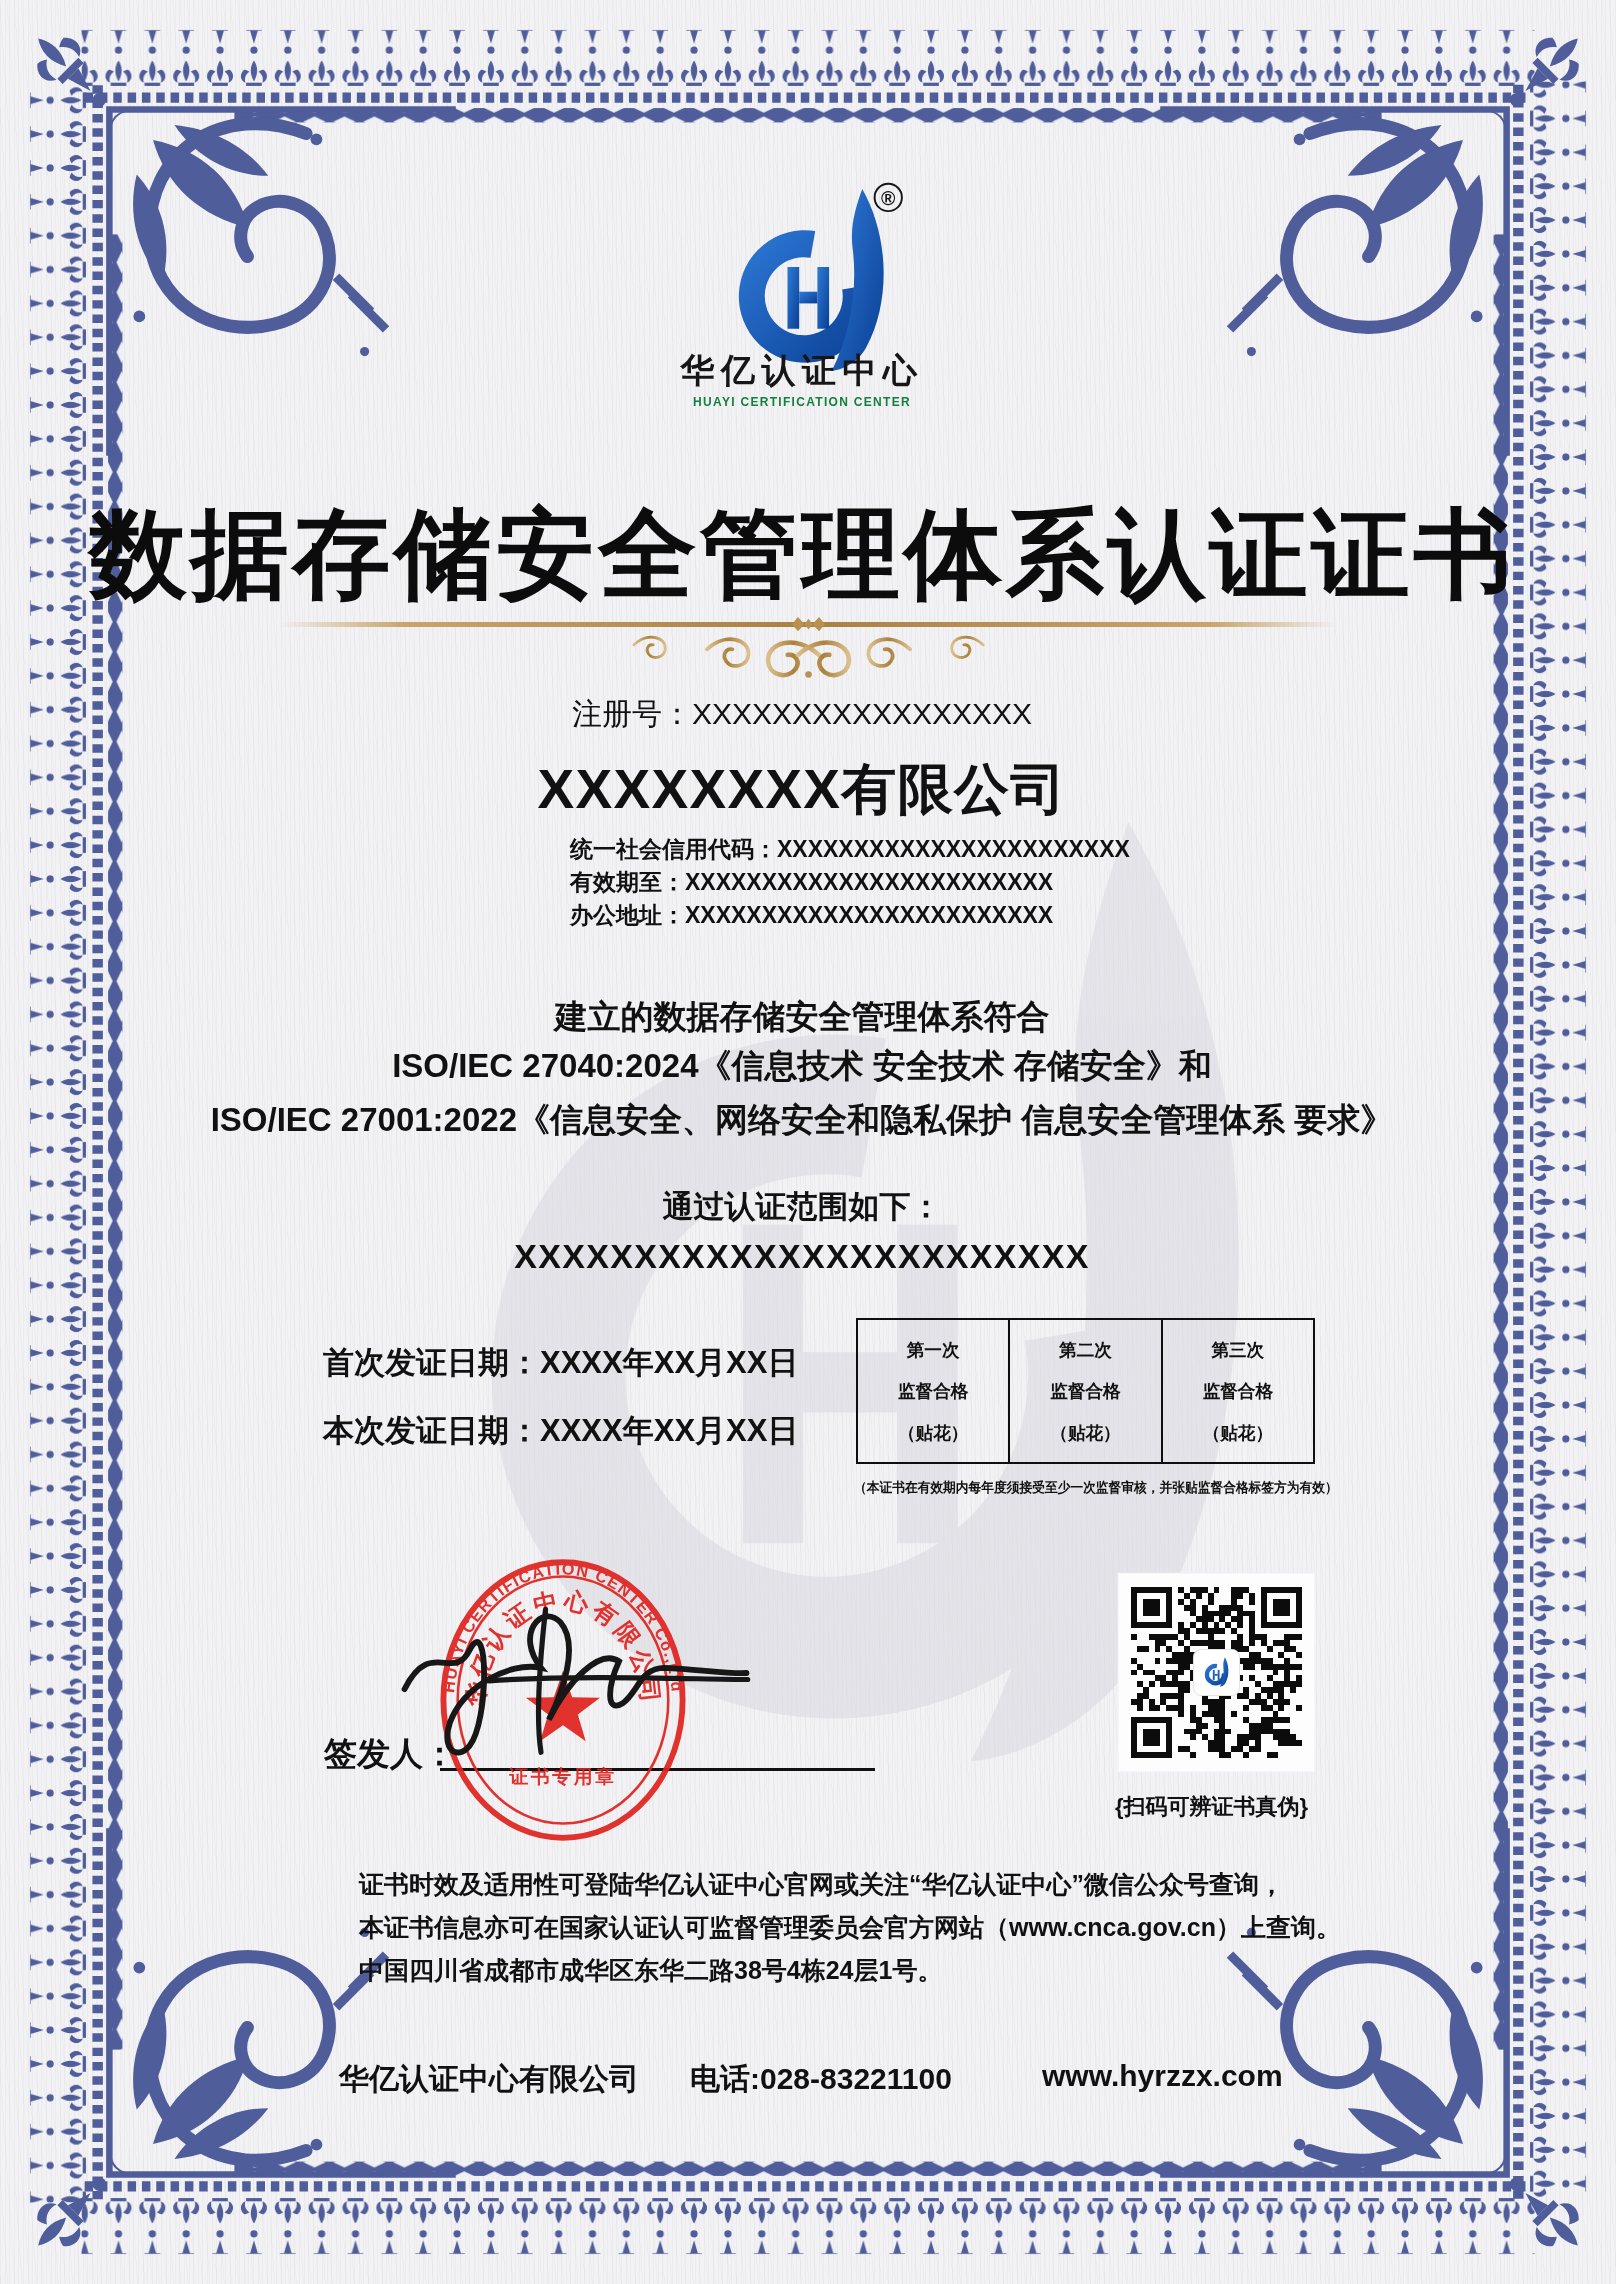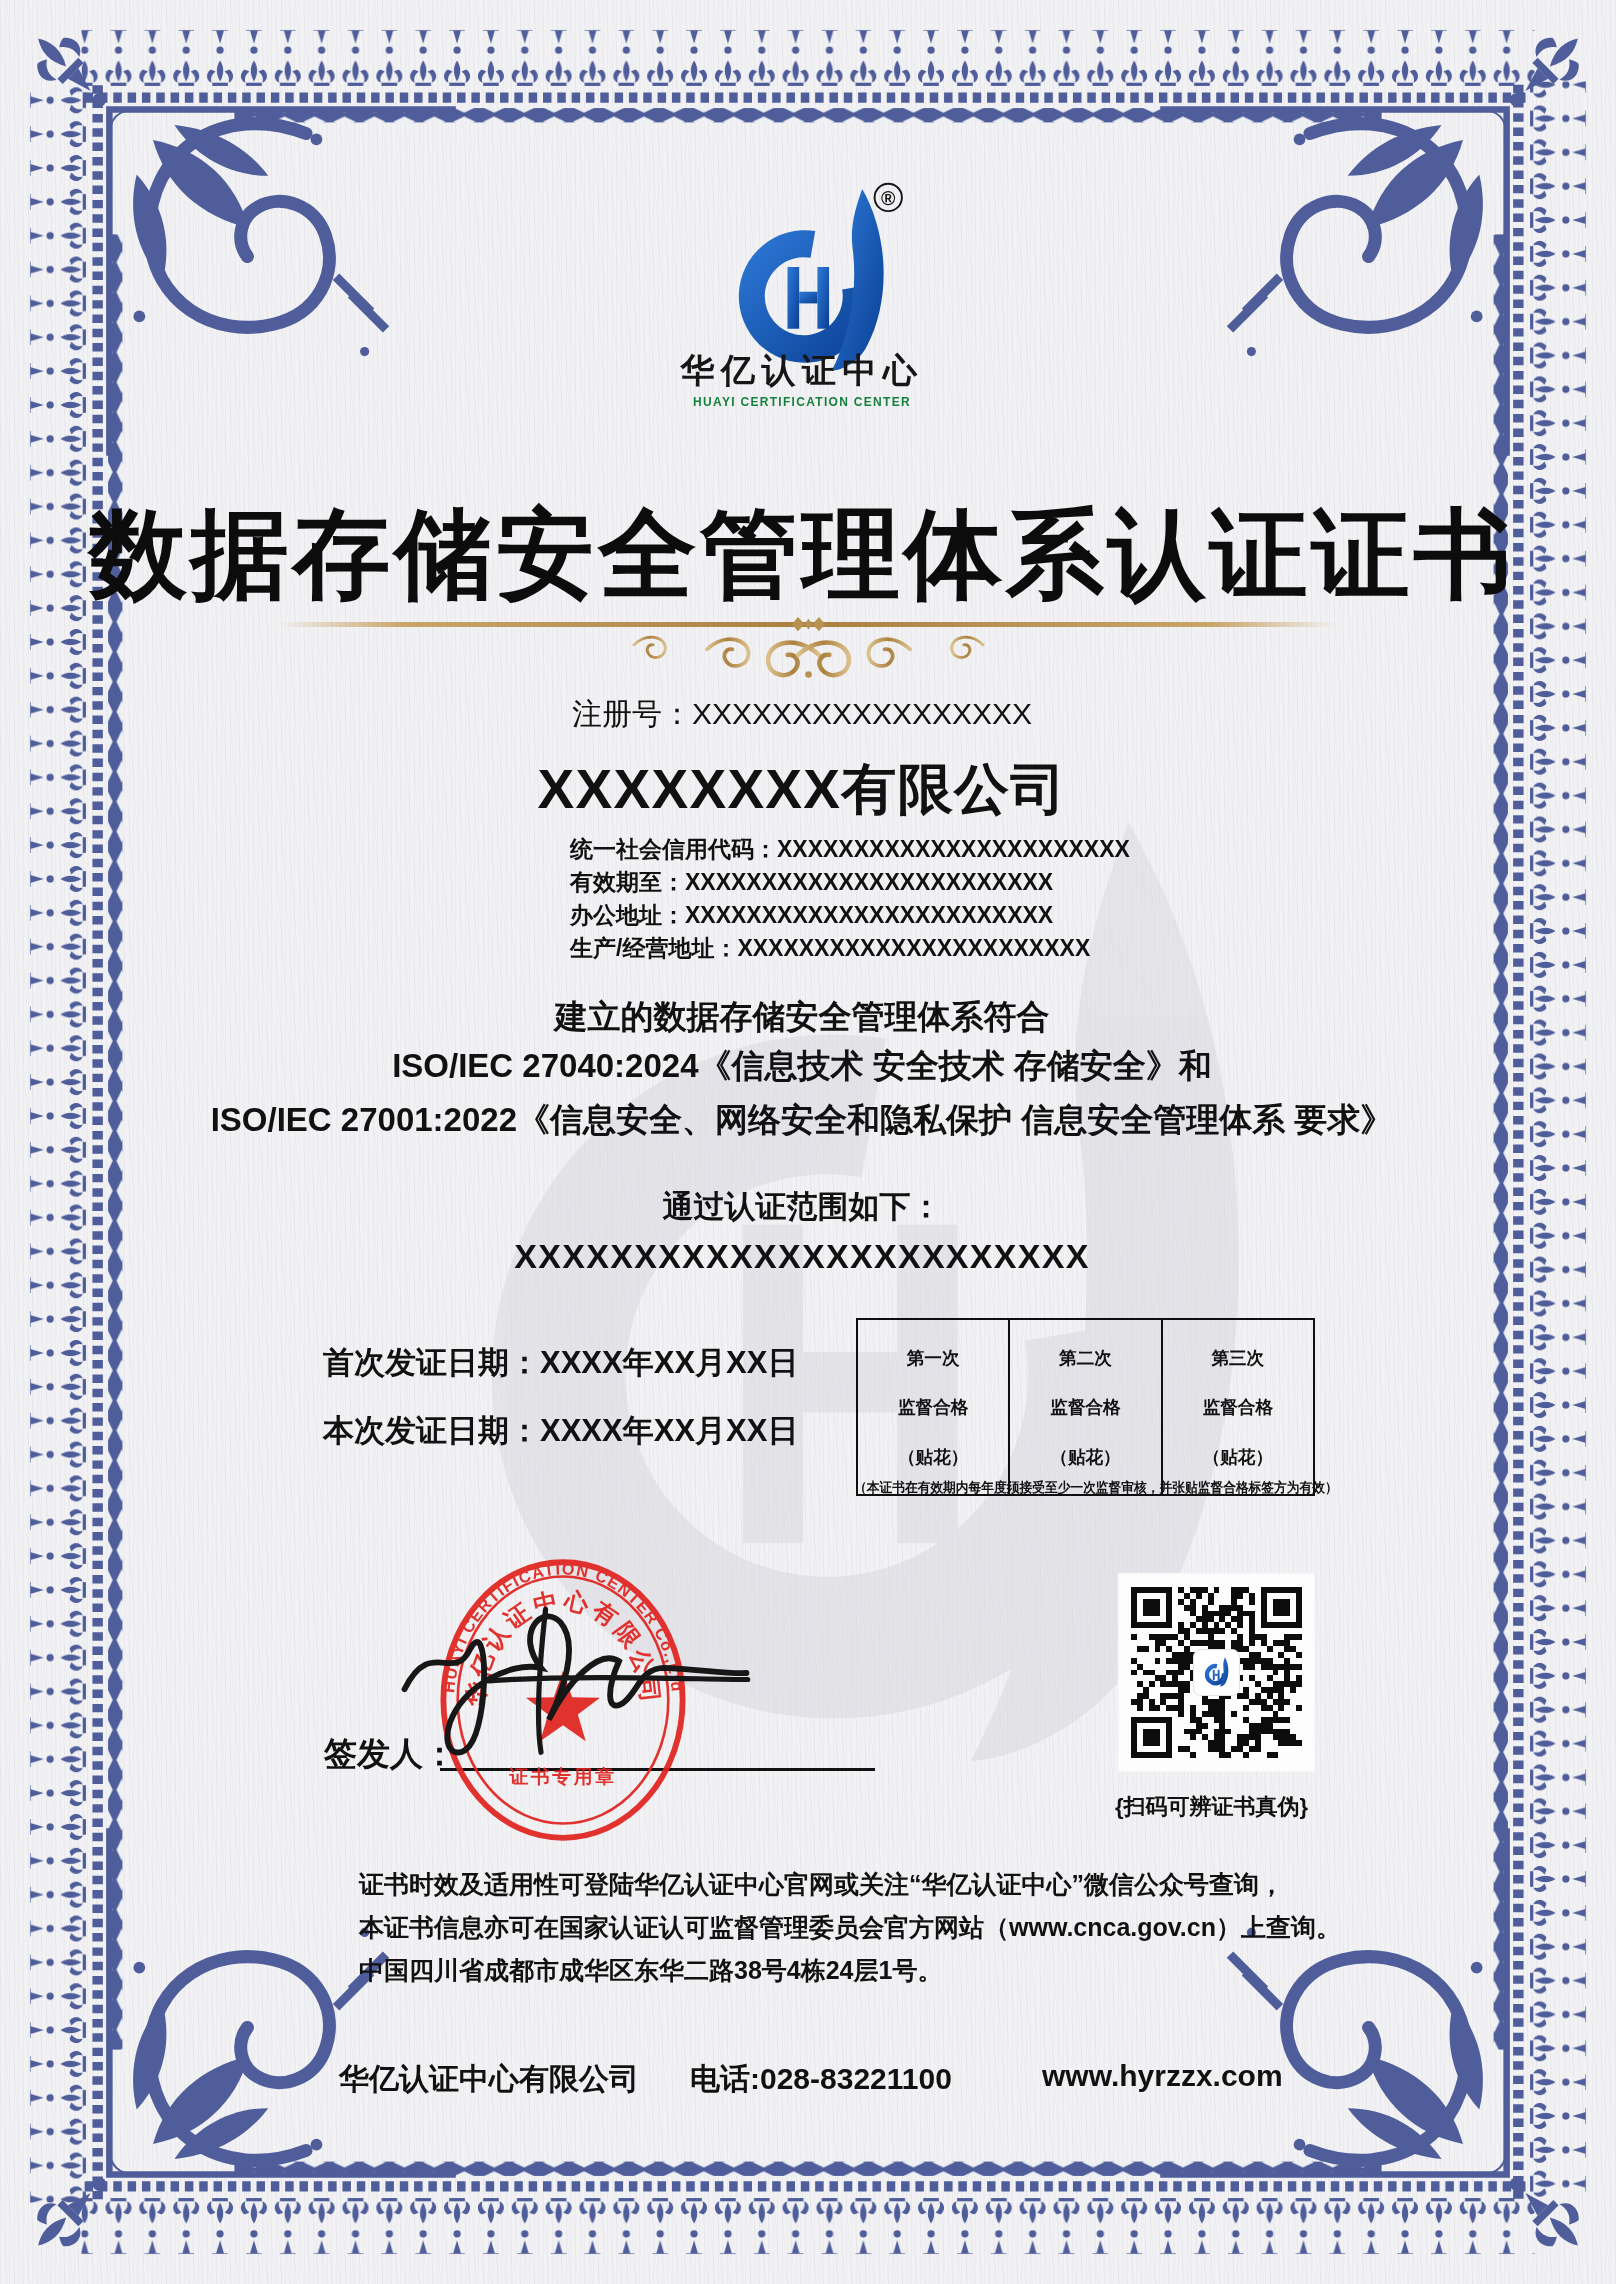--- a/index.html
+++ b/index.html
@@ -18,21 +18,21 @@
     background:linear-gradient(90deg,rgba(190,150,90,0),#c9a56b 12%,#a9803f 50%,#c9a56b 88%,rgba(190,150,90,0));}
   .gold-knot{top:617px;left:792px;width:33px;height:14.3px;background:#b8904f;
     clip-path:polygon(0 50%,18% 0,38% 50%,50% 12%,62% 50%,82% 0,100% 50%,82% 100%,62% 50%,50% 88%,38% 50%,18% 100%);}
   .reg-line{top:694px;font-size:30px;font-weight:400;}
   .company{top:753px;font-size:55px;font-weight:800;letter-spacing:1.3px;}
   .info{left:570px;top:833px;font-size:23px;font-weight:700;line-height:33px;white-space:nowrap;}
   .conf{font-size:33px;font-weight:800;}
   .scope-label{top:1186px;font-size:31px;font-weight:700;}
   .scope-value{top:1237px;font-size:34px;font-weight:700;letter-spacing:1.3px;}
   .dates{left:323px;top:1329px;font-size:31px;font-weight:700;line-height:68px;white-space:nowrap;}
-  .sup-table{left:856px;top:1318px;width:459px;height:178px;display:flex;border:2.6px solid #0e0e0e;box-sizing:border-box;}
+  .sup-table{left:856px;top:1318px;width:459px;height:146px;display:flex;border:2.6px solid #0e0e0e;box-sizing:border-box;}
   .sup-cell{flex:1;display:flex;flex-direction:column;justify-content:space-evenly;align-items:center;
     border-right:2.6px solid #0e0e0e;font-size:17.6px;font-weight:700;}
   .sup-cell:last-child{border-right:none;border-radius:6px;}
   .sup-note{left:854px;top:1479px;font-size:13.7px;font-weight:700;white-space:nowrap;
     transform:scaleX(.93);transform-origin:left top;}
   .signer{left:324px;top:1732px;font-size:33px;font-weight:700;}
   .sign-line{left:440px;top:1768px;width:435px;height:3.3px;background:#111;}
   .qr-box{left:1119px;top:1574px;width:195px;height:197px;background:#fdfdfd;box-shadow:0 0 0 1.3px #f6f6f8;}
   .qr-logo{left:1193px;top:1649px;width:47px;height:47px;background:#fff;border:1.3px solid #e3e3e6;border-radius:7.8px;
     display:flex;align-items:center;justify-content:center;box-sizing:border-box;}
@@ -152,21 +152,20 @@
   </svg>
 
   <div class="abs ctr reg-line">
     <span>注册号：</span><span>XXXXXXXXXXXXXXXXX</span>
   </div>
   <div class="abs ctr company">XXXXXXXX有限公司</div>
   <div class="abs info">
     <div><span>统一社会信用代码：</span><span>XXXXXXXXXXXXXXXXXXXXXXX</span></div>
     <div><span>有效期至：</span><span>XXXXXXXXXXXXXXXXXXXXXXXX</span></div>
     <div><span>办公地址：</span><span>XXXXXXXXXXXXXXXXXXXXXXXX</span></div>
-    <div><span>生产/经营地址：</span><span>XXXXXXXXXXXXXXXXXXXXXXX</span></div>
   </div>
 
   <div class="abs ctr conf" style="top:995px;">建立的数据存储安全管理体系符合</div>
   <div class="abs ctr conf" style="top:1044px;">ISO/IEC 27040:2024《信息技术 安全技术 存储安全》和</div>
   <div class="abs ctr conf" style="top:1098px;">ISO/IEC 27001:2022《信息安全、网络安全和隐私保护 信息安全管理体系 要求》</div>
 
   <div class="abs ctr scope-label">通过认证范围如下：</div>
   <div class="abs ctr scope-value">XXXXXXXXXXXXXXXXXXXXXXXX</div>
 
   <div class="abs dates">

